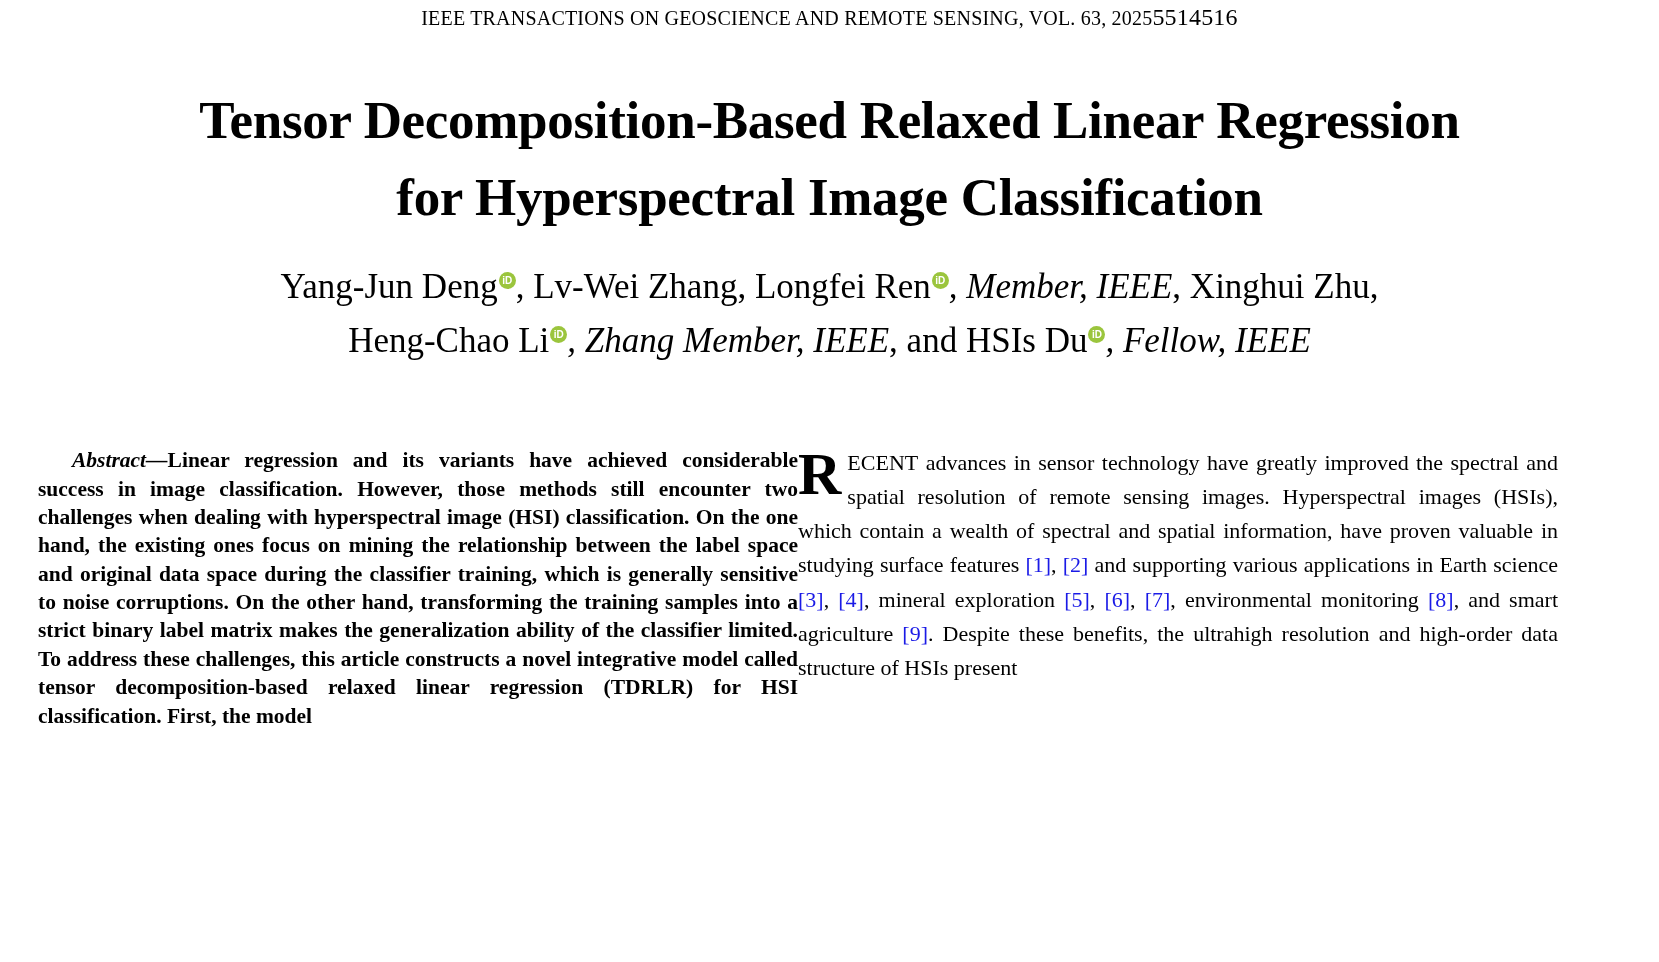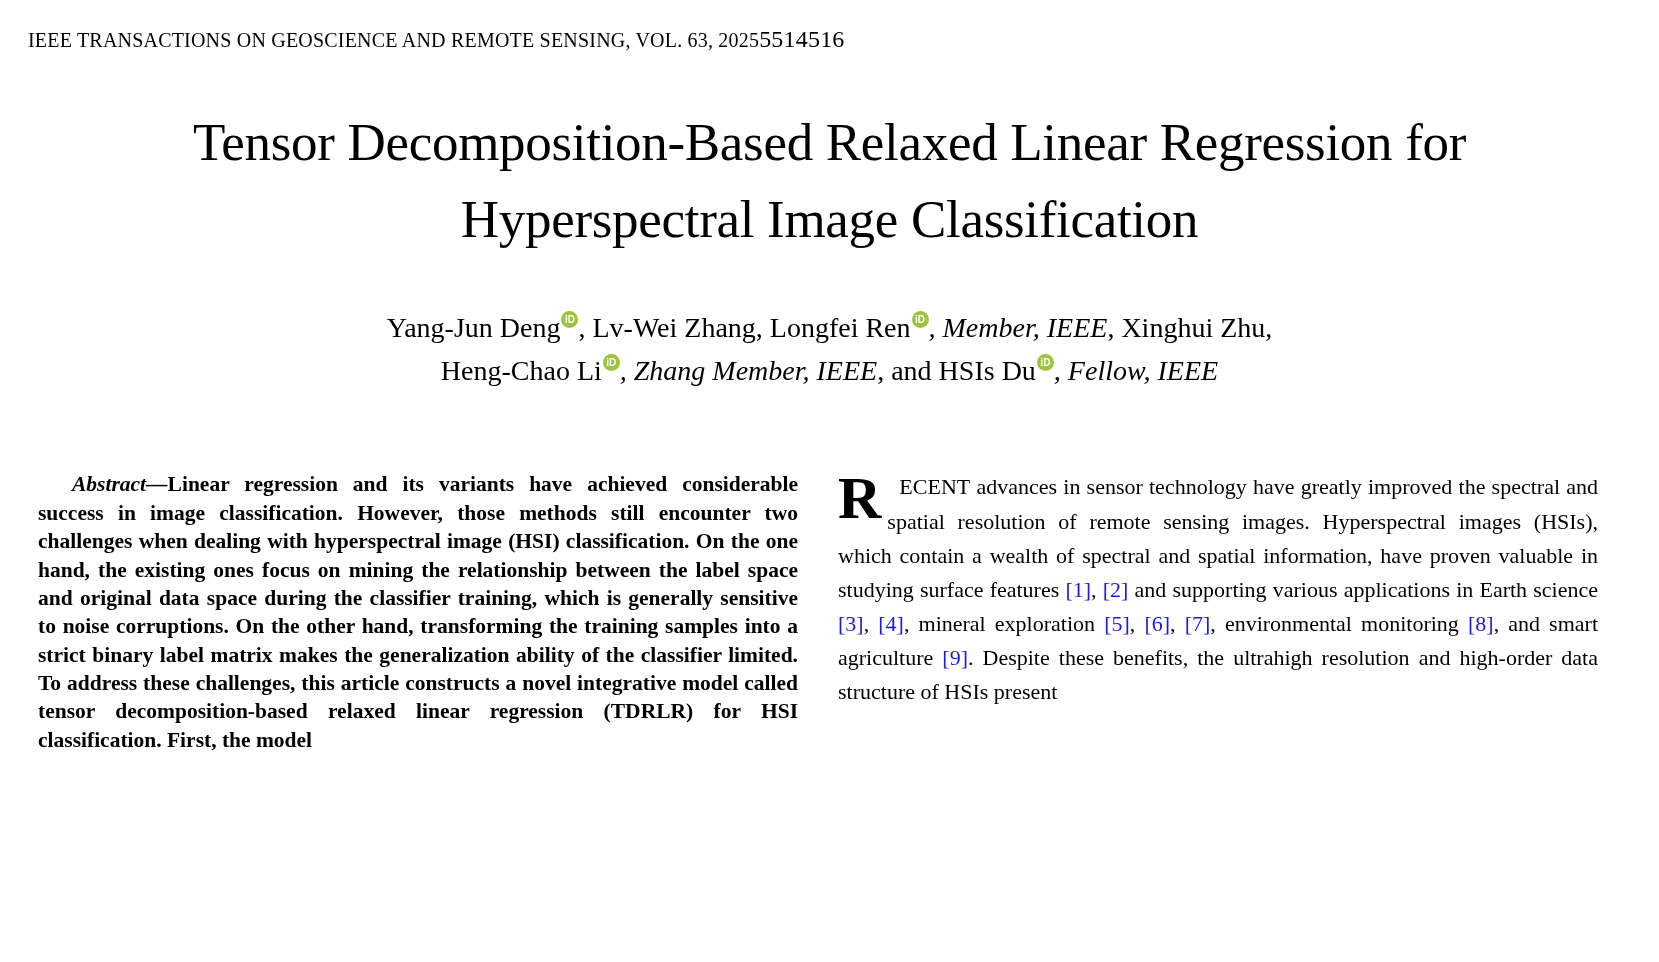--- a/index.html
+++ b/index.html
@@ -18,49 +18,49 @@
   .page {
     position: relative;
     width: 1659px;
     height: 962px;
     box-sizing: border-box;
     padding: 0 28px;
   }
   
   .runhead {
     display: flex;
-    justify-content: flex-start;
+    justify-content: center;
     align-items: baseline;
     font-size: 19px;
     letter-spacing: 0.2px;
-    padding-top: 26px;
+    padding-top: 4px;
     height: 30px;
   }
   .runhead .journal {
     font-variant: small-caps;
     font-size: 20px;
   }
   .runhead .artno {
     font-size: 24px;
   }
   
   .title {
     text-align: center;
     font-size: 53px;
     line-height: 1.45;
-    font-weight: 400;
+    font-weight: 700;
     margin: 48px auto 0 auto;
     width: 1280px;
     letter-spacing: -0.3px;
   }
   .authors {
     text-align: center;
-    font-size: 28px;
+    font-size: 35px;
     line-height: 1.55;
-    margin-top: 48px;
+    margin-top: 24px;
     width: 1300px;
     margin-left: auto;
     margin-right: auto;
   }
   .authors .it {
     font-style: italic;
   }
   .orcid {
     display: inline-block;
     width: 17px;
@@ -80,21 +80,20 @@
     font-family: "Liberation Sans", sans-serif;
     font-size: 10px;
     font-weight: bold;
     color: #ffffff;
     line-height: 17px;
     text-align: center;
   }
   
   .columns {
     display: flex;
-    gap: 40px;
     margin-top: 78px;
     padding: 0 10px;
   }
   .col {
     width: 760px;
   }
   .abstract {
     font-size: 21.5px;
     line-height: 1.32;
     text-align: justify;
@@ -125,21 +124,20 @@
     line-height: 0.82;
     font-weight: bold;
     padding-right: 6px;
     padding-top: 4px;
   }
   .ref {
     color: #1a1ae6;
   }
   .scap {
     font-variant: small-caps;
-    margin-left: 12px;
   }
 </style>
 </head>
 <body>
 
 <div class="page">
 
   <div class="runhead">
     <div class="journal">IEEE TRANSACTIONS ON GEOSCIENCE AND REMOTE SENSING, VOL. 63, 2025</div>
     <div class="artno">5514516</div>

